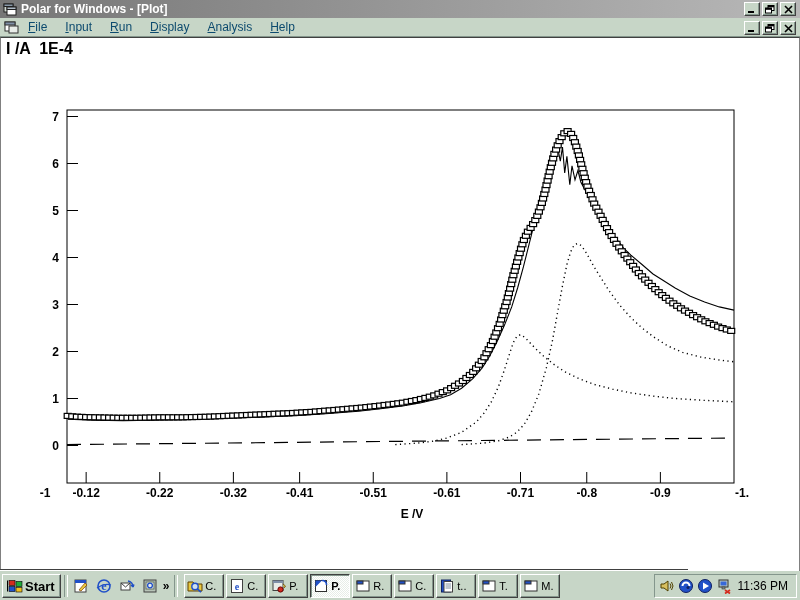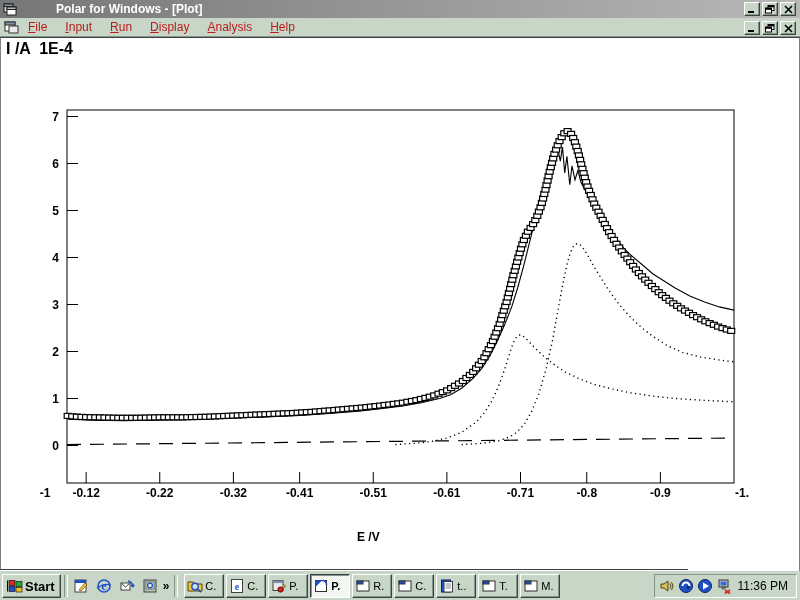--- a/index.html
+++ b/index.html
@@ -1,38 +1,38 @@
 <!DOCTYPE html>
 <html><head>
 <meta charset="utf-8">
 <style>
   html,body{margin:0;padding:0;}
   body{width:800px;height:600px;position:relative;overflow:hidden;
        font-family:"Liberation Sans",sans-serif;background:#c7d6c7;}
   
   #titlebar{position:absolute;left:0;top:0;width:800px;height:18px;
-    background:linear-gradient(to right,#767676,#b8b8b8);display:flex;align-items:center;gap:35px;}
+    background:linear-gradient(to right,#767676,#b8b8b8);display:flex;align-items:center;}
   #title-text{color:#fff;font-weight:bold;font-size:12px;margin-left:4px;white-space:pre;}
   #app-icon{width:14px;height:13px;margin-left:3px;}
   .ctrl-group{position:absolute;display:flex;}
   #title-controls{right:4px;top:2px;}
   #menu-controls{right:4px;top:21px;}
   .ctrl-btn{width:16px;height:14px;background:#c7d6c7;margin-left:2px;
     border:1px solid;border-color:#ffffff #404040 #404040 #ffffff;
     box-shadow:inset -1px -1px 0 #84968c;display:flex;align-items:center;justify-content:center;padding:0;}
   #menubar{position:absolute;left:0;top:18px;width:800px;height:18px;background:#c7d6c7;
     display:flex;align-items:center;border-bottom:1px solid #84968c;}
   #mdi-icon{width:15px;height:13px;margin-left:4px;}
-  .menu-item{font-size:12px;color:#b91c1c;padding:1px 9px;}
+  .menu-item{font-size:12px;color:#0c4a6e;padding:1px 9px;}
   .menu-item u{text-decoration:underline;}
   
   #client{position:absolute;left:0;top:37px;width:798px;height:533px;background:#fff;
     border-top:1px solid #404040;border-left:1px solid #808080;border-right:1px solid #808080;}
   #y-axis-title{position:absolute;left:5px;top:2px;font-size:16px;font-weight:bold;white-space:pre;}
-  #x-axis-title{position:absolute;left:356px;top:492px;width:110px;
+  #x-axis-title{position:absolute;left:356px;top:469px;width:110px;text-align:center;
     font-size:12px;font-weight:bold;white-space:pre;}
   #plot-svg{position:absolute;left:0;top:0;}
   
   #taskbar{position:absolute;left:0;top:570px;width:688px;height:30px;background:#c7d6c7;
     border-top:1px solid #ffffff;box-shadow:0 -1px 0 #404040;display:flex;align-items:center;}
   #start-button{display:flex;align-items:center;height:22px;margin-left:2px;padding:0 5px 0 2px;
     background:#c7d6c7;border:1px solid;border-color:#fff #404040 #404040 #fff;
     box-shadow:inset -1px -1px 0 #84968c;}
   #start-label{font-size:13px;font-weight:bold;margin-left:2px;}
   .tb-divider{width:2px;height:22px;margin:0 3px;border-left:1px solid #84968c;border-right:1px solid #fff;}

